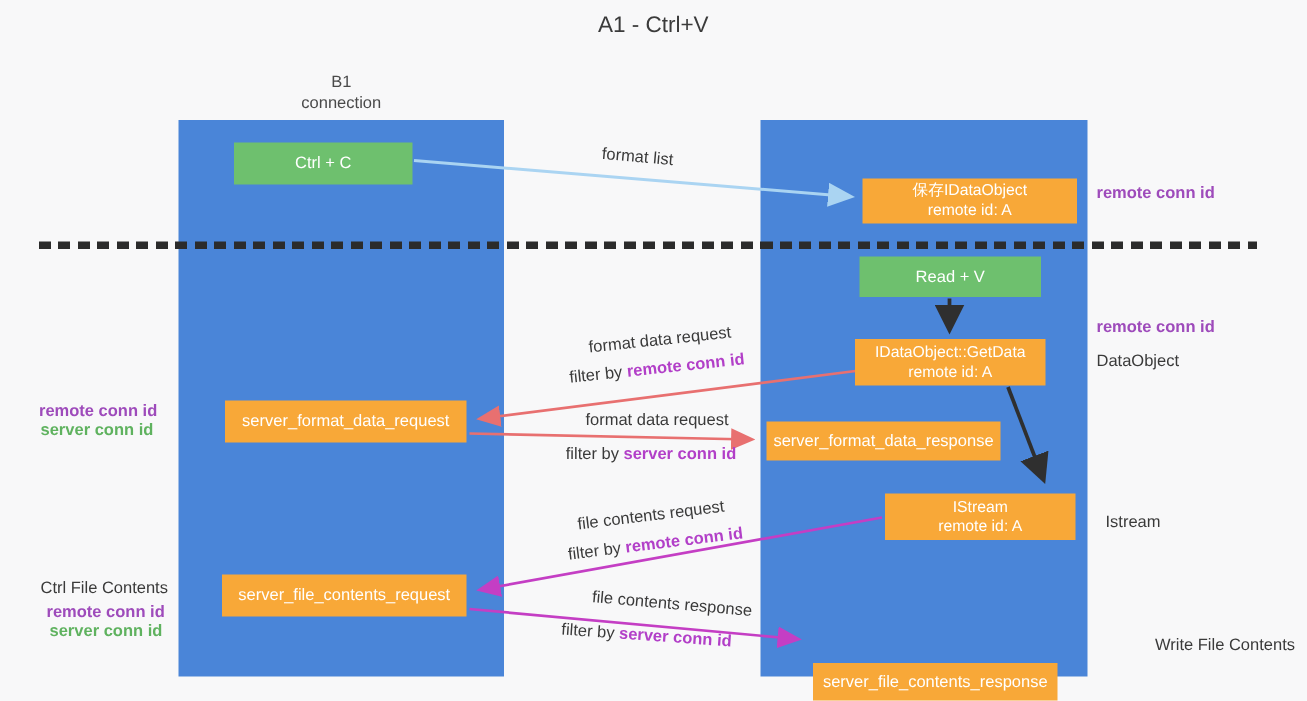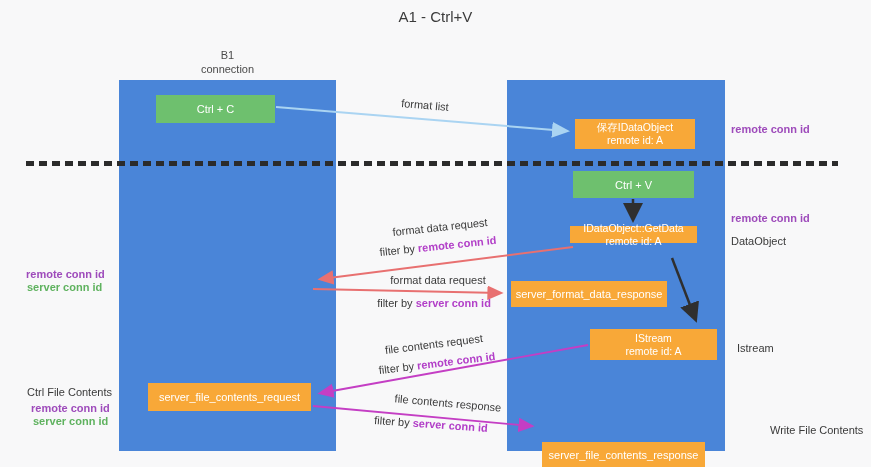--- a/index.html
+++ b/index.html
@@ -67,32 +67,33 @@
     <line x1="313" y1="289" x2="500" y2="293" stroke="#e87070" stroke-width="1.8" marker-end="url(#m-red)"></line>
     <line x1="672" y1="258" x2="695" y2="318" stroke="#2f2f2f" stroke-width="2.5" marker-end="url(#m-blk)"></line>
     <line x1="588" y1="345" x2="321" y2="393" stroke="#c43ec4" stroke-width="1.8" marker-end="url(#m-mag)"></line>
     <line x1="313" y1="406" x2="531" y2="426" stroke="#c43ec4" stroke-width="1.8" marker-end="url(#m-mag)"></line>
   </svg>
 
   <div class="dashed"></div>
 
   <div class="box green one" style="left:156px;top:95px;width:119px;height:28px;">Ctrl + C</div>
 
-  <div class="box orange two" style="left:575px;top:119px;width:120px;height:30px;">
+  <div class="box orange two" style="left:575px;top:119px;width:143px;height:30px;">
     <div>保存IDataObject</div>
     <div>remote id: A</div>
   </div>
 
-  <div class="box green one" style="left:573px;top:171px;width:121px;height:27px;">Ctrl + V</div>
+  <div class="box green one" style="left:573px;top:171px;width:121px;height:27px;">Read + V</div>
 
-  <div class="box orange two" style="left:570px;top:226px;width:127px;height:17px;">
+  <div class="box orange two" style="left:570px;top:226px;width:127px;height:31px;">
     <div>IDataObject::GetData</div>
     <div>remote id: A</div>
   </div>
 
+  <div class="box orange one" style="left:150px;top:267px;width:161px;height:28px;">server_format_data_request</div>
 
   <div class="box orange one" style="left:511px;top:281px;width:156px;height:26px;">server_format_data_response</div>
 
   <div class="box orange two" style="left:590px;top:329px;width:127px;height:31px;">
     <div>IStream</div>
     <div>remote id: A</div>
   </div>
 
   <div class="box orange one" style="left:148px;top:383px;width:163px;height:28px;">server_file_contents_request</div>
 

